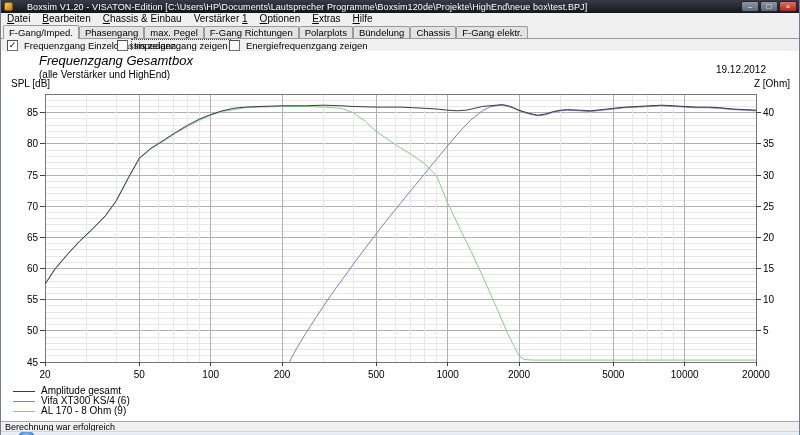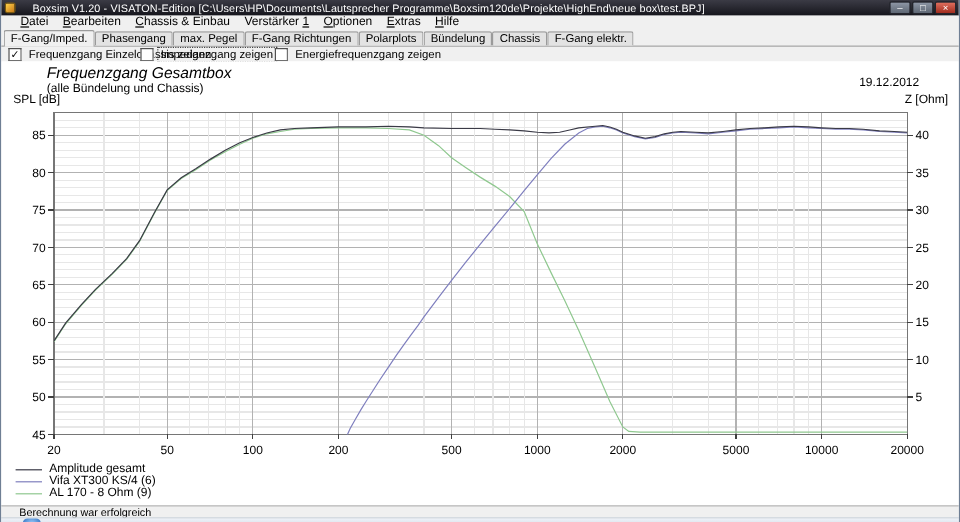--- a/index.html
+++ b/index.html
@@ -10,21 +10,21 @@
             color:#fff;font-size:9px;white-space:nowrap;overflow:hidden;gap:10px;}
   .appicon{width:9px;height:9px;margin:0 4px 0 3px;border-radius:2px;flex:0 0 auto;
            background:linear-gradient(135deg,#ffd24a,#c87818);border:1px solid #7a5a10;box-sizing:border-box;}
   .title{flex:1 1 auto;overflow:hidden;text-overflow:clip;letter-spacing:0.1px;}
   .winbtns{display:flex;gap:1px;margin:0 2px 0 6px;flex:0 0 auto;}
   .wbtn{width:18px;height:11px;font-size:8px;line-height:10px;text-align:center;color:#fff;
         border:1px solid #23252c;border-radius:2px;box-sizing:border-box;
         background:linear-gradient(#8e97a6,#5d6673);}
   .wbtn.close{background:linear-gradient(#e0705f,#a02b1d);}
   
-  .menubar{height:12px;background:#f0f0f0;display:flex;align-items:center;font-size:10px;padding-left:10px;}
+  .menubar{height:12px;background:#f0f0f0;display:flex;align-items:center;font-size:10px;padding-left:0;}
   .menu-item{padding:0 6px;line-height:12px;color:#000;cursor:default;}
   .menu-item u{text-decoration:underline;}
   
   .tabbar{height:14px;background:#f0f0f0;display:flex;align-items:flex-end;border-bottom:1px solid #9a9a9a;
           padding-left:2px;box-sizing:border-box;}
   .tab{font-size:9.5px;line-height:11px;height:12px;padding:0 5px;border:1px solid #9a9a9a;border-bottom:none;
        background:#e3e3e3;color:#000;margin-right:0;border-radius:2px 2px 0 0;box-sizing:border-box;white-space:nowrap;}
   .tab.active{background:#f0f0f0;height:14px;line-height:13px;margin-bottom:-1px;font-weight:normal;text-align:center;}
   
   .optionsrow{height:12px;background:#f0f0f0;position:relative;font-size:9.5px;}
@@ -39,21 +39,21 @@
   .chartsub{position:absolute;left:38px;top:18px;font-size:10px;color:#000;}
   .chartdate{position:absolute;right:33px;top:13px;font-size:10px;color:#000;}
   .ylabel-left{position:absolute;left:10px;top:27px;font-size:10px;color:#000;}
   .ylabel-right{position:absolute;right:9px;top:27px;font-size:10px;color:#000;}
   #chart-svg{position:absolute;left:0;top:0;}
   .legend{position:absolute;left:12px;top:335px;font-size:10px;color:#000;}
   .legend-row{height:10px;line-height:10px;display:flex;align-items:center;}
   .legend-swatch{display:inline-block;width:22px;height:1px;margin-right:6px;}
   
   .statusbar{height:10px;background:#f0f0f0;border-top:1px solid #ababab;font-size:9px;line-height:10px;
-             padding-left:15px;color:#000;box-sizing:border-box;}
+             padding-left:4px;color:#000;box-sizing:border-box;}
   
   .taskbar-sliver{height:5px;background:linear-gradient(#eef2f8,#dfe6ef);position:relative;border-top:1px solid #cfd6de;box-sizing:border-box;}
   .orb{position:absolute;left:18px;bottom:0;width:15px;height:4px;border-radius:7px 7px 0 0;
        background:radial-gradient(circle at 50% 120%,#9fd0ff,#2f6fc0);}
 </style>
 </head>
 <body>
 
 <div class="window">
   <div class="titlebar">
@@ -95,21 +95,21 @@
         <span class="opt-label focused">Impedanzgang zeigen</span>
       </span>
       <span class="opt" style="left: 228px;">
         <span class="cbx"></span>
         <span class="opt-label">Energiefrequenzgang zeigen</span>
       </span>
     </div>
 
   <div class="chartpanel">
     <div class="charttitle">Frequenzgang Gesamtbox</div>
-    <div class="chartsub">(alle Bündelung und Chassis)</div>
+    <div class="chartsub">(alle Verstärker und HighEnd)</div>
     <div class="chartdate">19.12.2012</div>
     <div class="ylabel-left">SPL [dB]</div>
     <div class="ylabel-right">Z [Ohm]</div>
     <svg id="chart-svg" width="800" height="370">
         <defs>
           <clipPath id="plotclip">
             <rect x="44" y="43" width="711" height="268"></rect>
           </clipPath>
         </defs>
         <line x1="44" y1="304.8" x2="755" y2="304.8" stroke="#e7e7e7" stroke-width="1" shape-rendering="crispEdges"></line>

